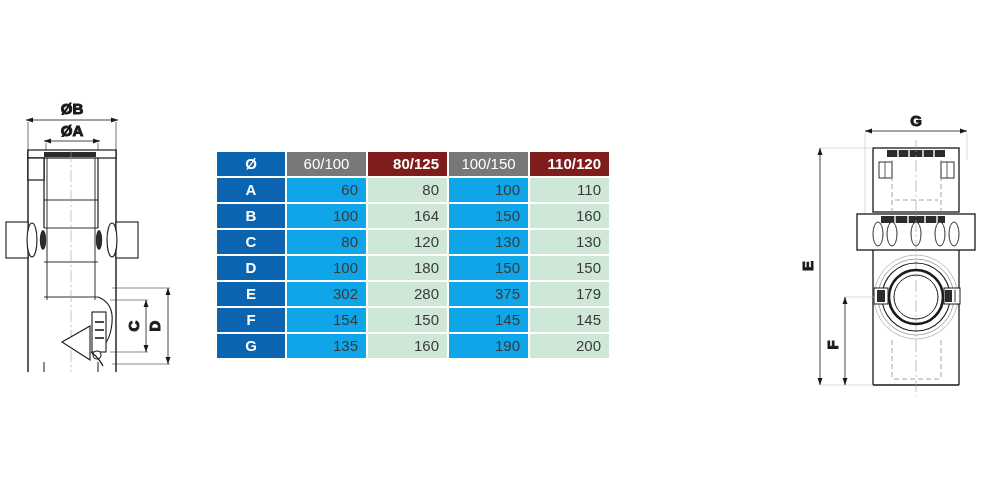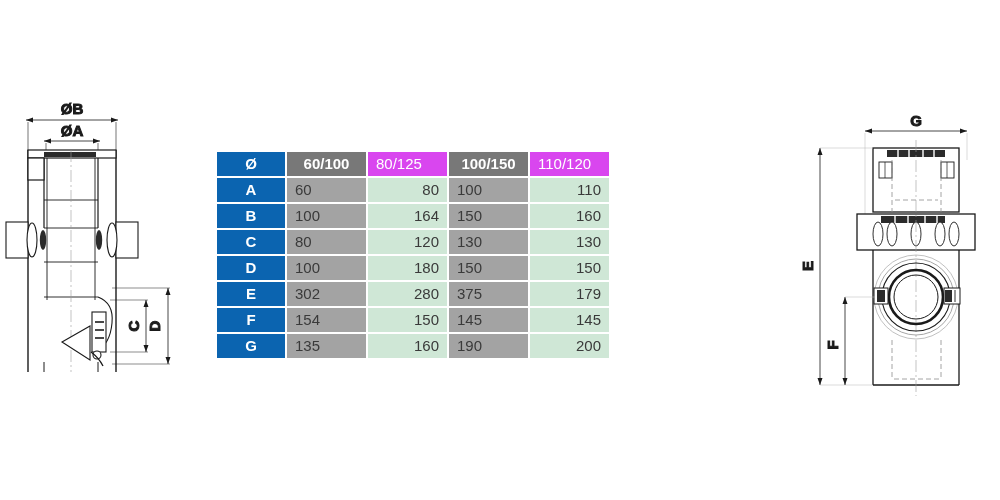--- a/index.html
+++ b/index.html
@@ -38,34 +38,34 @@
     color: #ffffff;
     text-align: center;
     font-weight: bold;
     font-size: 16px;
     width: 52px;
   }
   th.hdr-grey {
     background: #787878;
     color: #ffffff;
     text-align: center;
+    font-weight: normal;
+    font-size: 16px;
+  }
+  th.hdr-green {
+    background: #7f1d1d;
+    color: #ffffff;
+    text-align: right;
     font-weight: bold;
     font-size: 16px;
   }
-  th.hdr-green {
-    background: #d946ef;
-    color: #ffffff;
-    text-align: left;
-    font-weight: normal;
-    font-size: 16px;
-  }
   td.cell-grey {
-    background: #a3a3a3;
+    background: #0ea5e9;
     color: #3a3a3a;
-    text-align: left;
+    text-align: right;
   }
   td.cell-green {
     background: #cfe7d6;
     color: #3a3a3a;
     text-align: right;
   }
   th.row-label {
     background: #0b64b0;
     color: #ffffff;
     text-align: center;

